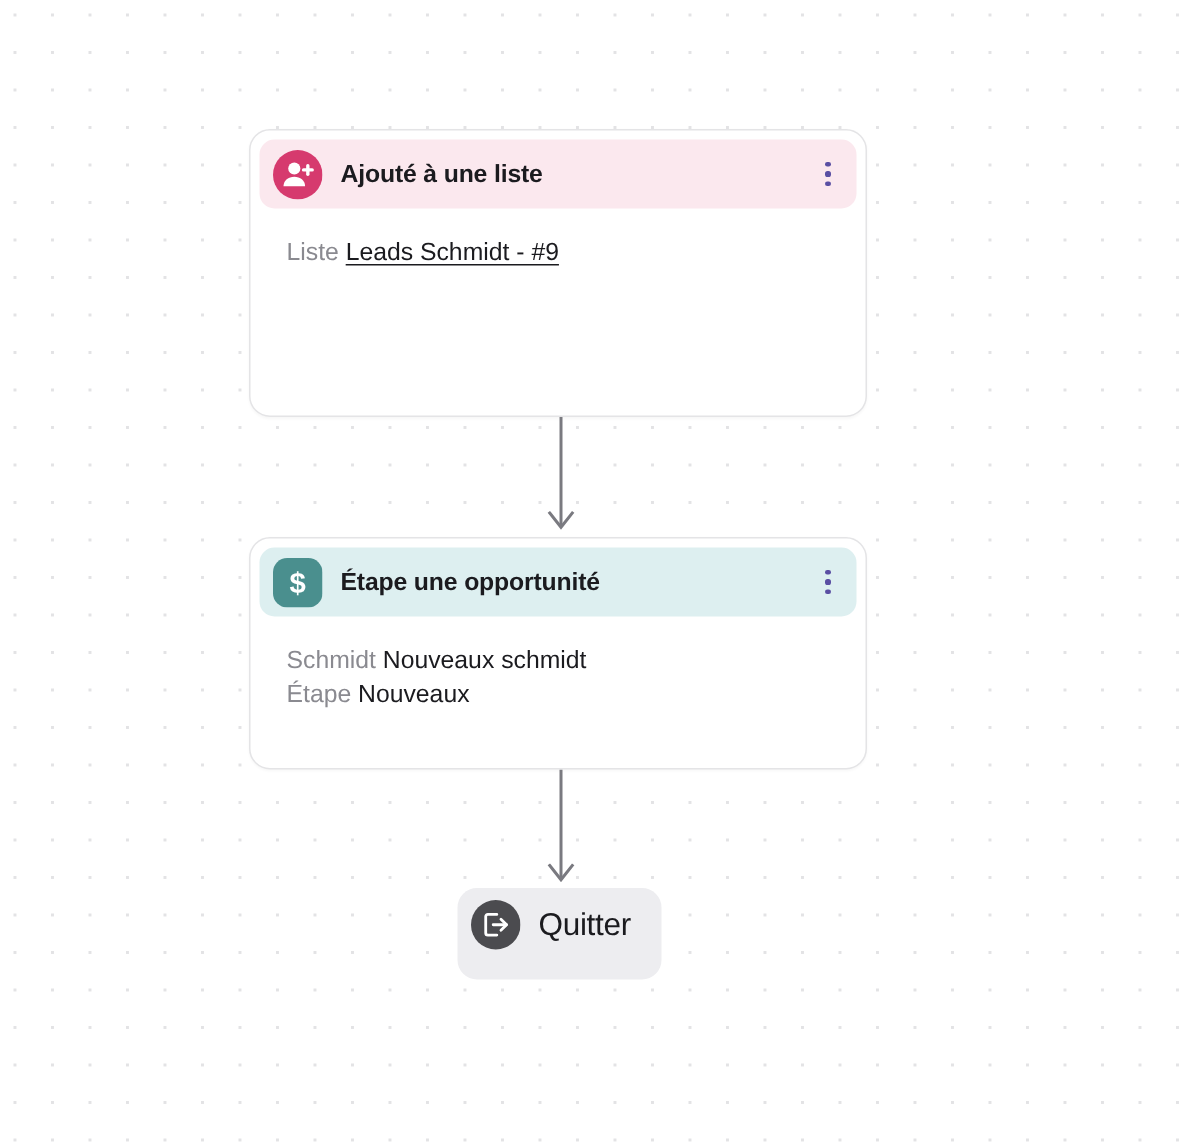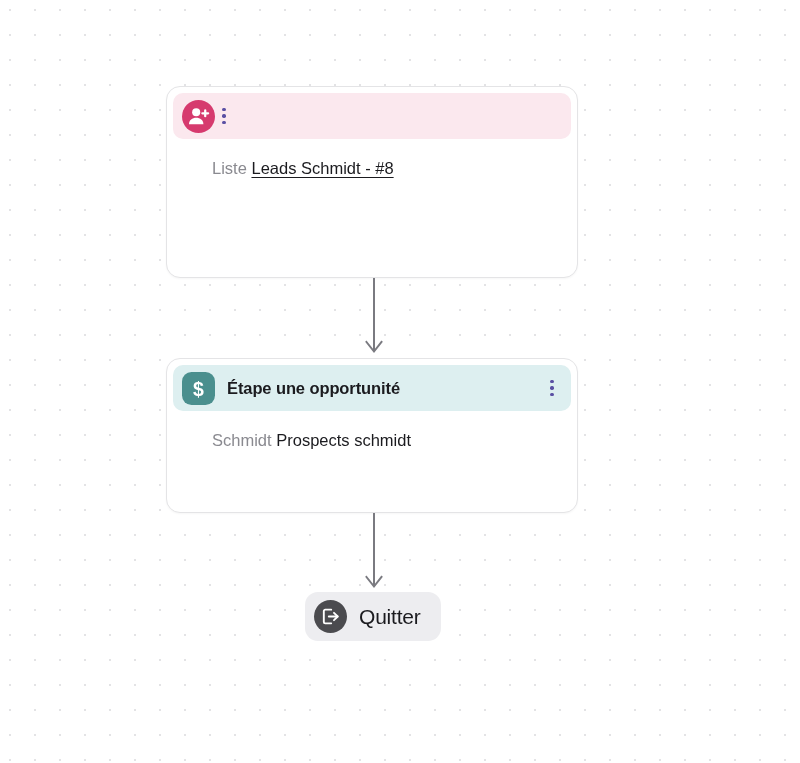--- a/index.html
+++ b/index.html
@@ -91,39 +91,38 @@
     padding: 12px 0 0 24px;
   }
   .field-row {
     font-size: 16.5px;
     line-height: 23px;
     color: #1b1b1f;
     white-space: nowrap;
   }
   .field-label {
     color: #8a8a90;
-    margin-left: 21px;
   }
   .field-value {
     color: #1b1b1f;
   }
   .field-value.linked {
     text-decoration: underline;
     text-underline-offset: 2.5px;
   }
 
   
   .terminal-node {
     position: absolute;
     box-sizing: border-box;
     display: flex;
     align-items: center;
     background: #ededf0;
     border-radius: 13px;
-    padding: 8px 20px 8px 9px;
+    padding: 8px 20px 20px 9px;
   }
   .terminal-label {
     margin-left: 12px;
     font-size: 21px;
     color: #1b1b1f;
     letter-spacing: -0.2px;
   }
 
   
   .connector {
@@ -143,32 +142,33 @@
       <span class="node-icon">
         <svg width="33" height="33" viewBox="0 0 33 33" aria-hidden="true">
           <circle cx="16.5" cy="16.5" r="16.5" fill="#d63a6e"></circle>
           <circle cx="14.2" cy="12.3" r="4.05" fill="#ffffff"></circle>
           <path d="M7.0 24.2 c0 -4.0 3.3 -6.4 7.2 -6.4 c3.9 0 7.2 2.4 7.2 6.4 z" fill="#ffffff"></path>
           <rect x="22.1" y="9.3" width="2.25" height="8.0" rx="1.12" fill="#ffffff"></rect>
           <rect x="19.25" y="12.15" width="8.0" height="2.25" rx="1.12" fill="#ffffff"></rect>
         </svg>
       </span>
 
+      <span class="node-title">Ajouté à une liste</span>
 
       <span class="kebab">
         <i></i>
           <i></i>
           <i></i>
       </span>
     </div>
 
     <div class="node-body">
       <div class="field-row">
         <span class="field-label">Liste</span>
-        <span class="field-value linked">Leads Schmidt - #8</span>
+        <span class="field-value linked">Leads Schmidt - #9</span>
       </div>
     </div>
   </div>
 
   <div class="connector" style="left:358px; top:278px; width:32px; height:80px;">
     <svg width="32" height="80" viewBox="0 0 32 80" aria-hidden="true">
       <line x1="16" y1="0" x2="16" y2="72" stroke="#7a7a80" stroke-width="2"></line>
       <path d="M8.5 64 L16 73.5 L23.5 64" fill="none" stroke="#7a7a80" stroke-width="2" stroke-linecap="square"></path>
     </svg>
   </div>
@@ -189,21 +189,25 @@
       <span class="kebab">
         <i></i>
           <i></i>
           <i></i>
       </span>
     </div>
 
     <div class="node-body">
       <div class="field-row">
         <span class="field-label">Schmidt</span>
-        <span class="field-value">Prospects schmidt</span>
+        <span class="field-value">Nouveaux schmidt</span>
+      </div>
+      <div class="field-row">
+        <span class="field-label">Étape</span>
+        <span class="field-value">Nouveaux</span>
       </div>
     </div>
   </div>
 
   <div class="connector" style="left:358px; top:513px; width:32px; height:80px;">
     <svg width="32" height="80" viewBox="0 0 32 80" aria-hidden="true">
       <line x1="16" y1="0" x2="16" y2="72" stroke="#7a7a80" stroke-width="2"></line>
       <path d="M8.5 64 L16 73.5 L23.5 64" fill="none" stroke="#7a7a80" stroke-width="2" stroke-linecap="square"></path>
     </svg>
   </div>

